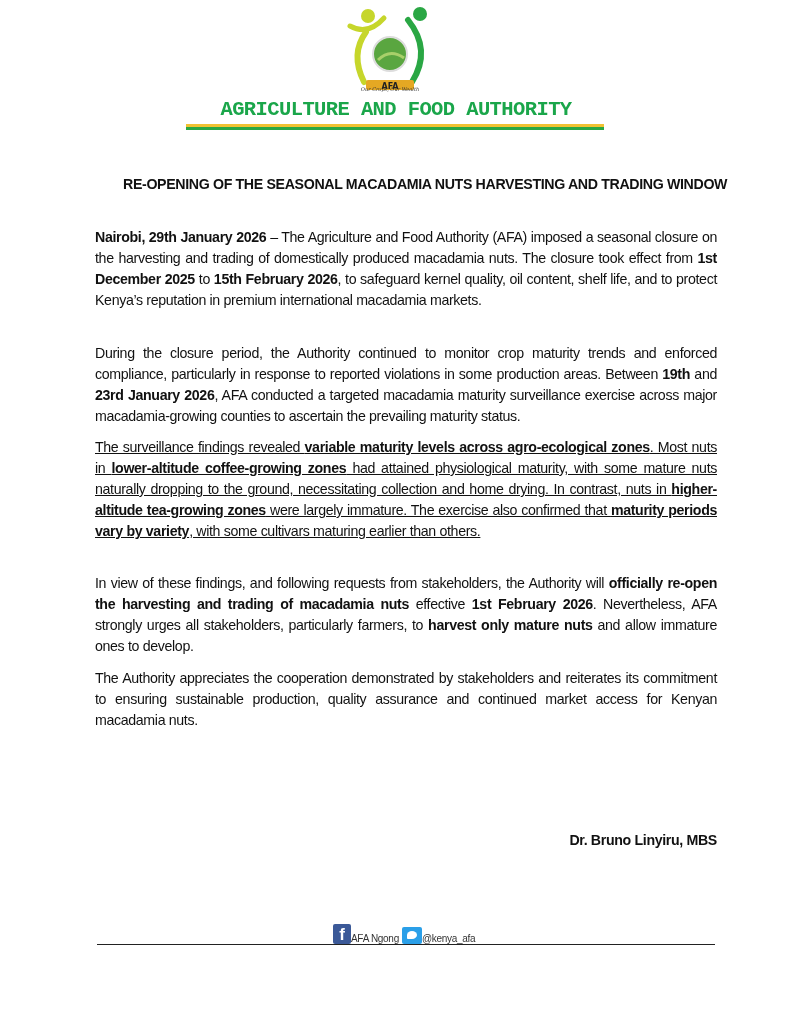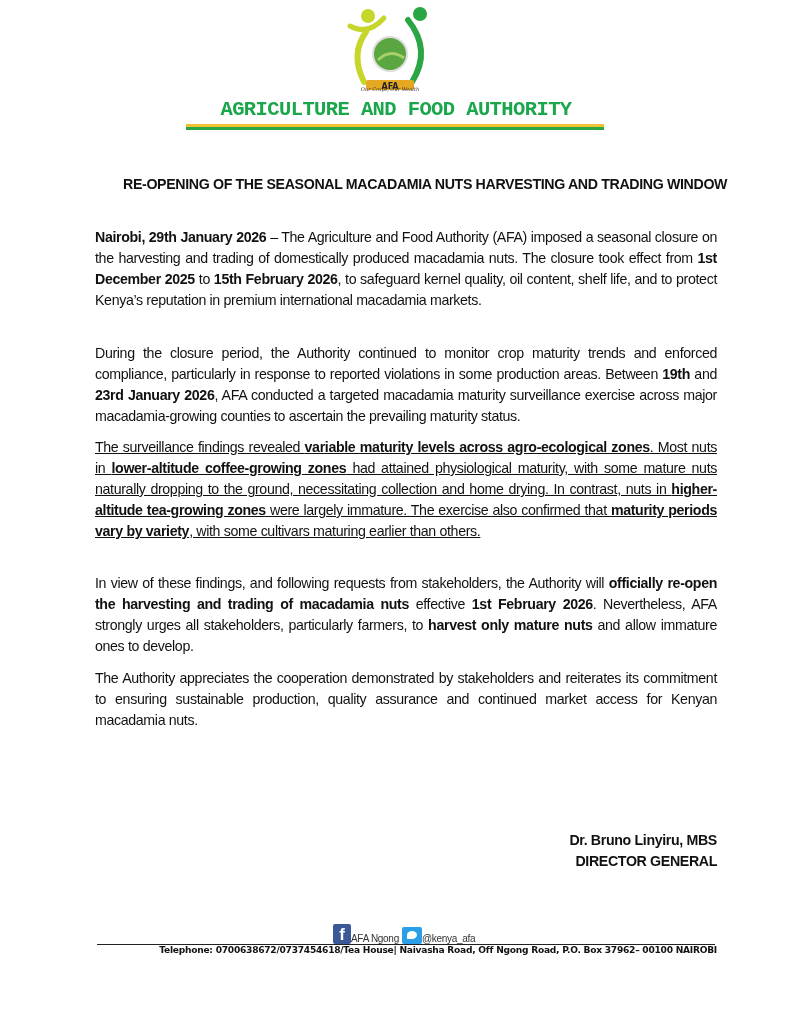--- a/index.html
+++ b/index.html
@@ -73,24 +73,22 @@
 
   <div class="text p3"><span>The surveillance findings revealed </span><b>variable maturity levels across agro-ecological zones</b><span>. Most nuts in </span><b>lower-altitude coffee-growing zones</b><span> had attained physiological maturity, with some mature nuts naturally dropping to the ground, necessitating collection and home drying. In contrast, nuts in </span><b>higher-altitude tea-growing zones</b><span> were largely immature. The exercise also confirmed that </span><b>maturity periods vary by variety</b><span>, with some cultivars maturing earlier than others.</span></div>
 
   <div class="text p4"><span>In view of these findings, and following requests from stakeholders, the Authority will </span><b>officially re-open the harvesting and trading of macadamia nuts</b><span> effective </span><b>1st February 2026</b><span>. Nevertheless, AFA strongly urges all stakeholders, particularly farmers, to </span><b>harvest only mature nuts</b><span> and allow immature ones to develop.</span></div>
 
   <div class="text p5"><span>The Authority appreciates the cooperation demonstrated by stakeholders and reiterates its commitment to ensuring sustainable production, quality assurance and continued market access for Kenyan macadamia nuts.</span></div>
 
 
   <div class="text sign">
     <div>Dr. Bruno Linyiru, MBS</div>
-    <div>DIRECTOR GENERAL</div>
   </div>
 
   <div class="social">
     <span class="fb-icon">f</span>
     <span>AFA Ngong</span>
     <span class="tw-icon"></span>
     <span>@kenya_afa</span>
   </div>
   <div class="footer-rule"></div>
-  <div class="footer-text">Telephone: 0700638672/0737454618/Tea House| Naivasha Road, Off Ngong Road, P.O. Box 37962– 00100 NAIROBI</div>
 </div>
 
 </body></html>

